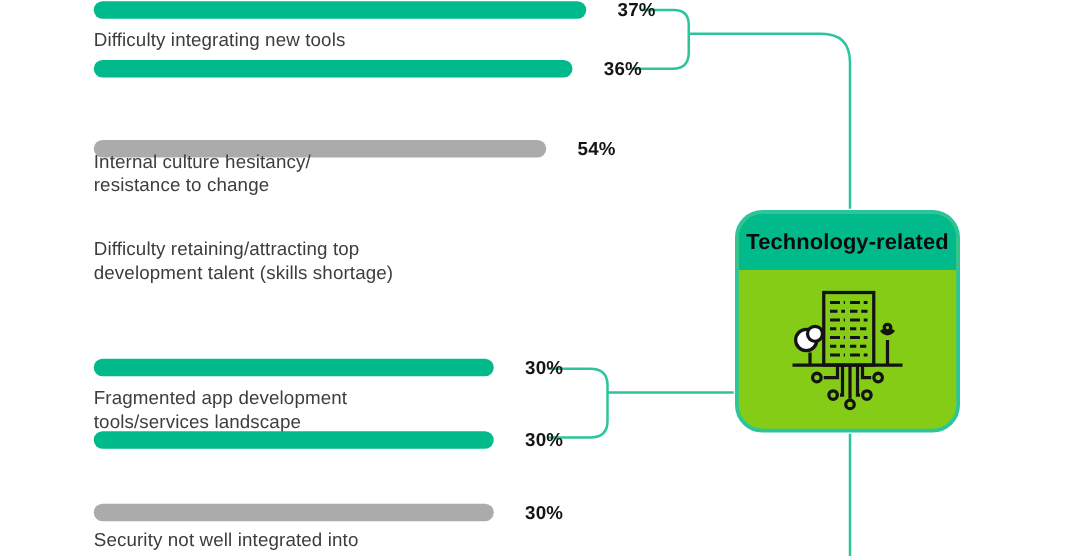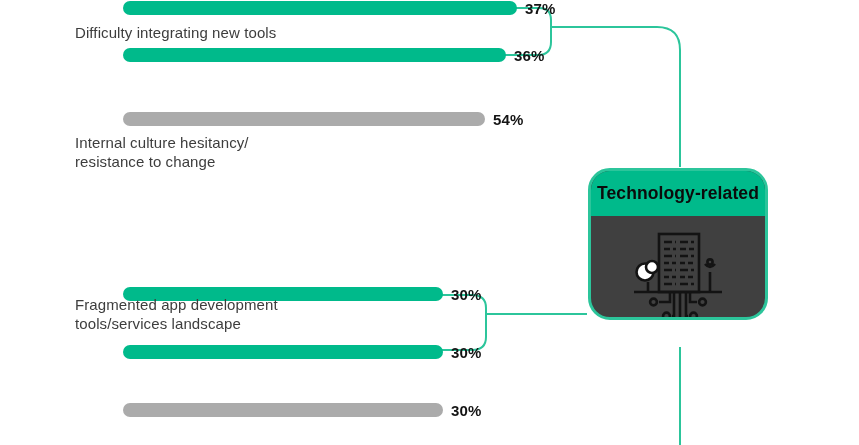--- a/index.html
+++ b/index.html
@@ -7,35 +7,35 @@
     position:relative;width:859px;height:445px;overflow:hidden;background:var(--background,#fff);
     font-family:"Liberation Sans","DejaVu Sans",sans-serif;
   }
   .bar-label{
     position:absolute;left:75px;width:470px;
     font-size:15px;line-height:19px;color:var(--label_text,#3d3d3d);
     white-space:pre-line;letter-spacing:.1px;
   }
   .bar-line{
     position:absolute;left:75px;height:14px;
-    display:flex;align-items:center;gap:8px;margin-left:48px;
+    display:flex;align-items:center;gap:25px;
   }
   .bar{height:14px;border-radius:7px;}
   .bar[data-color="green"]{background:var(--bar_green,#00ba8b);}
   .bar[data-color="gray"]{background:var(--bar_gray,#ababab);}
   .pct{
     font-size:15px;font-weight:bold;color:var(--percent_text,#141414);
     letter-spacing:.2px;white-space:nowrap;
   }
   svg.connectors{position:absolute;left:0;top:0;pointer-events:none;}
   svg.connectors path{stroke:var(--connector_green,#2cc59b);stroke-width:2;fill:none;}
   .group-box{
-    position:absolute;left:588px;top:168px;width:180px;height:152px;
+    position:absolute;left:588px;top:168px;width:180px;height:178px;
     box-sizing:border-box;border:3px solid var(--box_border_green,#2cc59b);
-    border-radius:22px;background:#404040;overflow:hidden;
+    border-radius:22px;background:#84cc16;overflow:hidden;
   }
   .group-box-header{
     height:45px;background:var(--box_header_green,#00ba8b);
     display:flex;align-items:center;justify-content:center;
     font-size:17.5px;font-weight:bold;color:#0b0b0b;letter-spacing:.1px;
   }
   .group-box-body{
     height:130px;display:flex;align-items:center;justify-content:center;
   }
   .group-box-body svg{color:var(--icon_black,#111);}
@@ -62,41 +62,44 @@
   <div class="bar-line" style="top:48px">
     <div class="bar" data-color="green" style="width: 383px;"></div>
     <span class="pct">36%</span>
   </div>
 
   <div class="bar-line" style="top:112px">
     <div class="bar" data-color="gray" style="width: 362px;"></div>
     <span class="pct">54%</span>
   </div>
 
-  <div class="bar-label" style="top:133px">Internal culture hesitancy/
+  <div class="bar-label" style="top:120px">Internal culture hesitancy/
 resistance to change</div>
 
+  <div class="bar-label" style="top:190px">Difficulty retaining/attracting top
+development talent (skills shortage)</div>
 
   <div class="bar-line" style="top:287px">
     <div class="bar" data-color="green" style="width: 320px;"></div>
     <span class="pct">30%</span>
   </div>
 
-  <div class="bar-label" style="top:295px">Fragmented app development
+  <div class="bar-label" style="top:309px">Fragmented app development
 tools/services landscape</div>
   <div class="bar-line" style="top:345px">
     <div class="bar" data-color="green" style="width: 320px;"></div>
     <span class="pct">30%</span>
   </div>
 
   <div class="bar-line" style="top:403px">
     <div class="bar" data-color="gray" style="width: 320px;"></div>
     <span class="pct">30%</span>
   </div>
 
+  <div class="bar-label" style="top:423px">Security not well integrated into</div>
 
   <div class="group-box">
     <div class="group-box-header">Technology-related</div>
     <div class="group-box-body">
       <svg width="92" height="102" viewBox="0 0 92 102" aria-hidden="true">
         <g stroke="currentColor" stroke-width="2.6" fill="none">
 
           <rect x="27" y="4" width="40" height="58"></rect>
 
           <g stroke-width="2.4">

